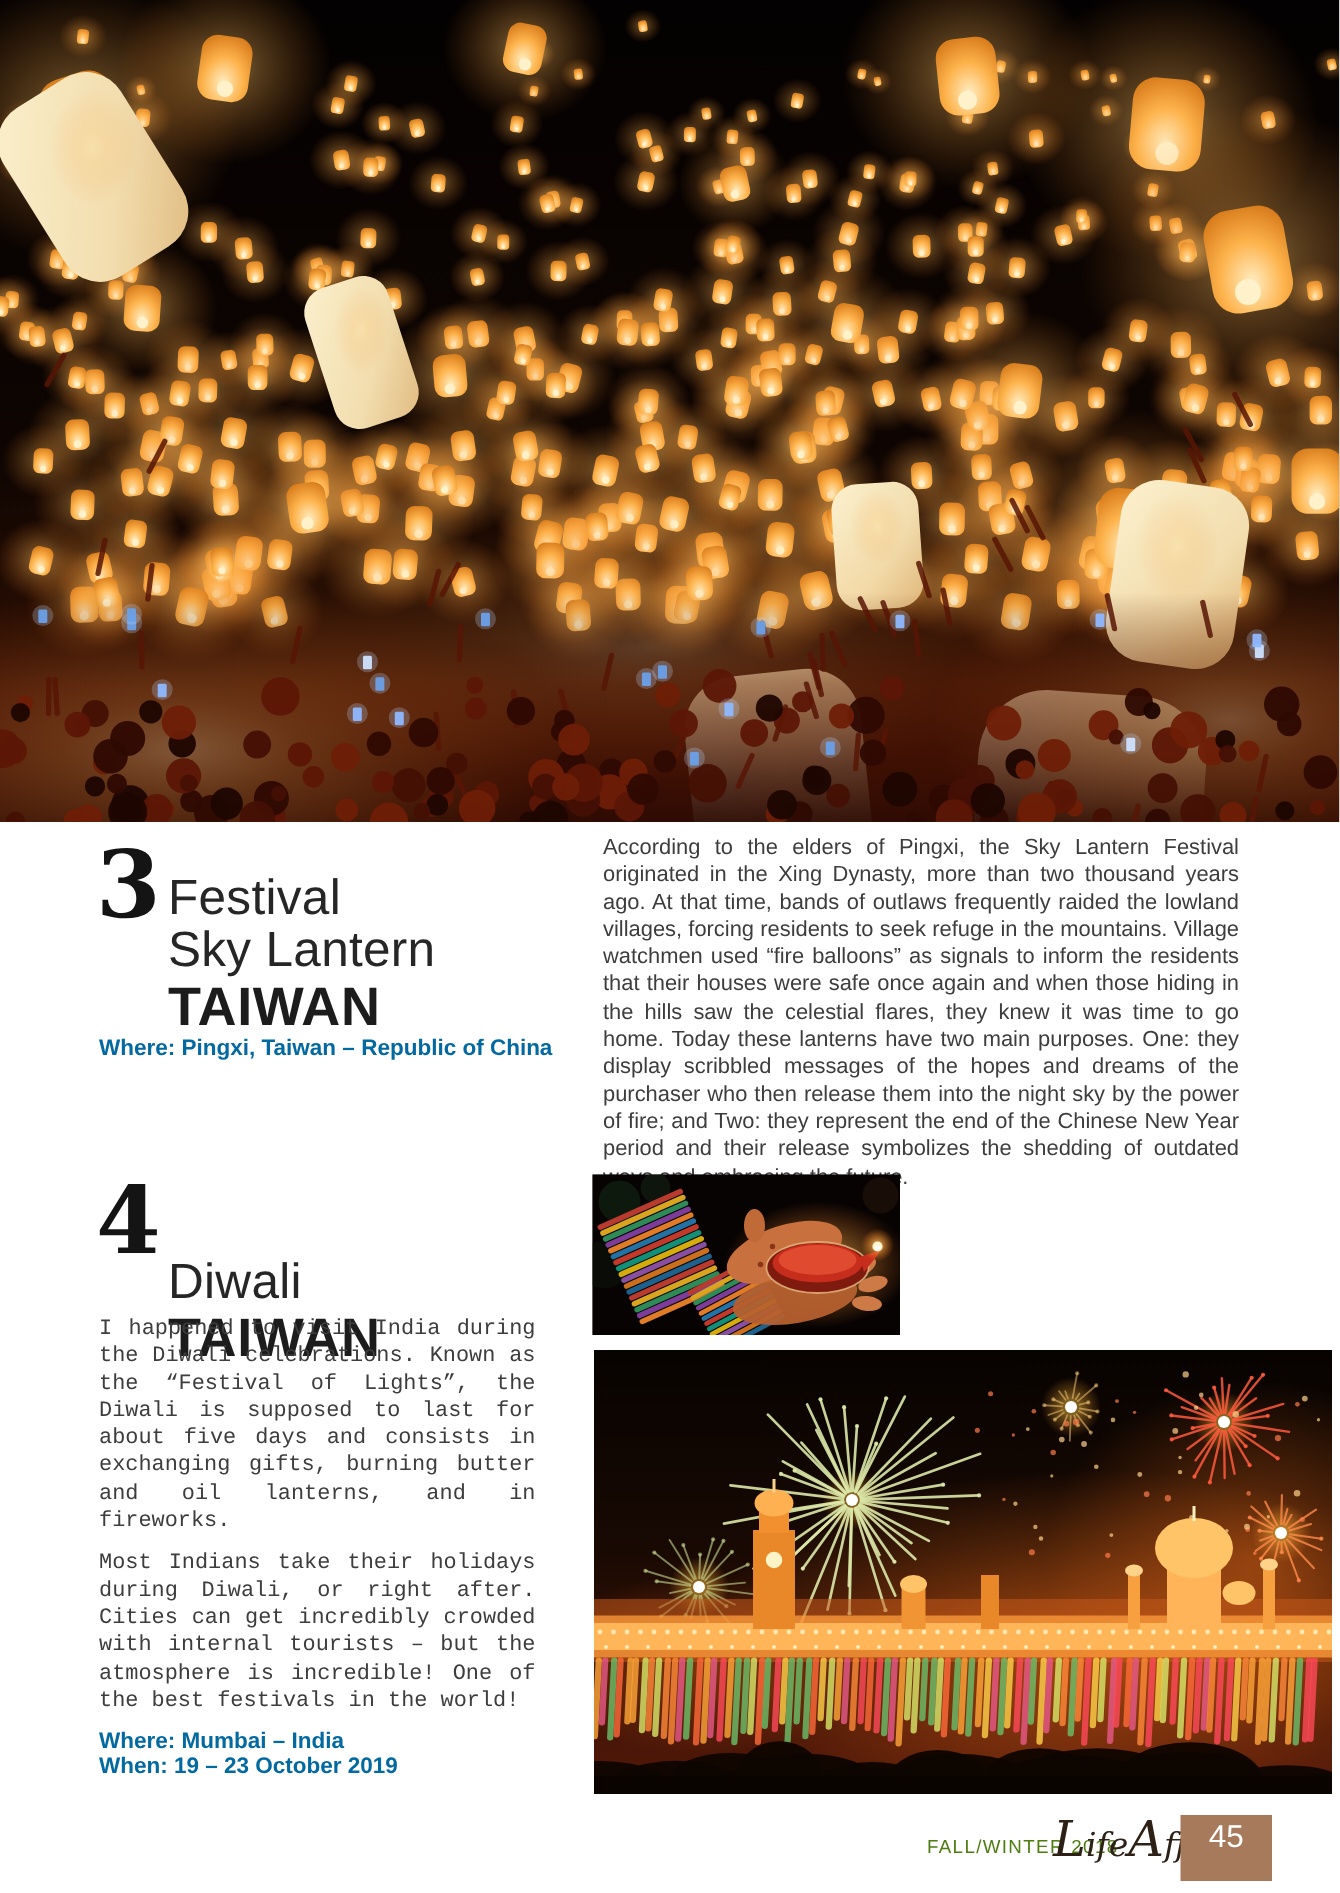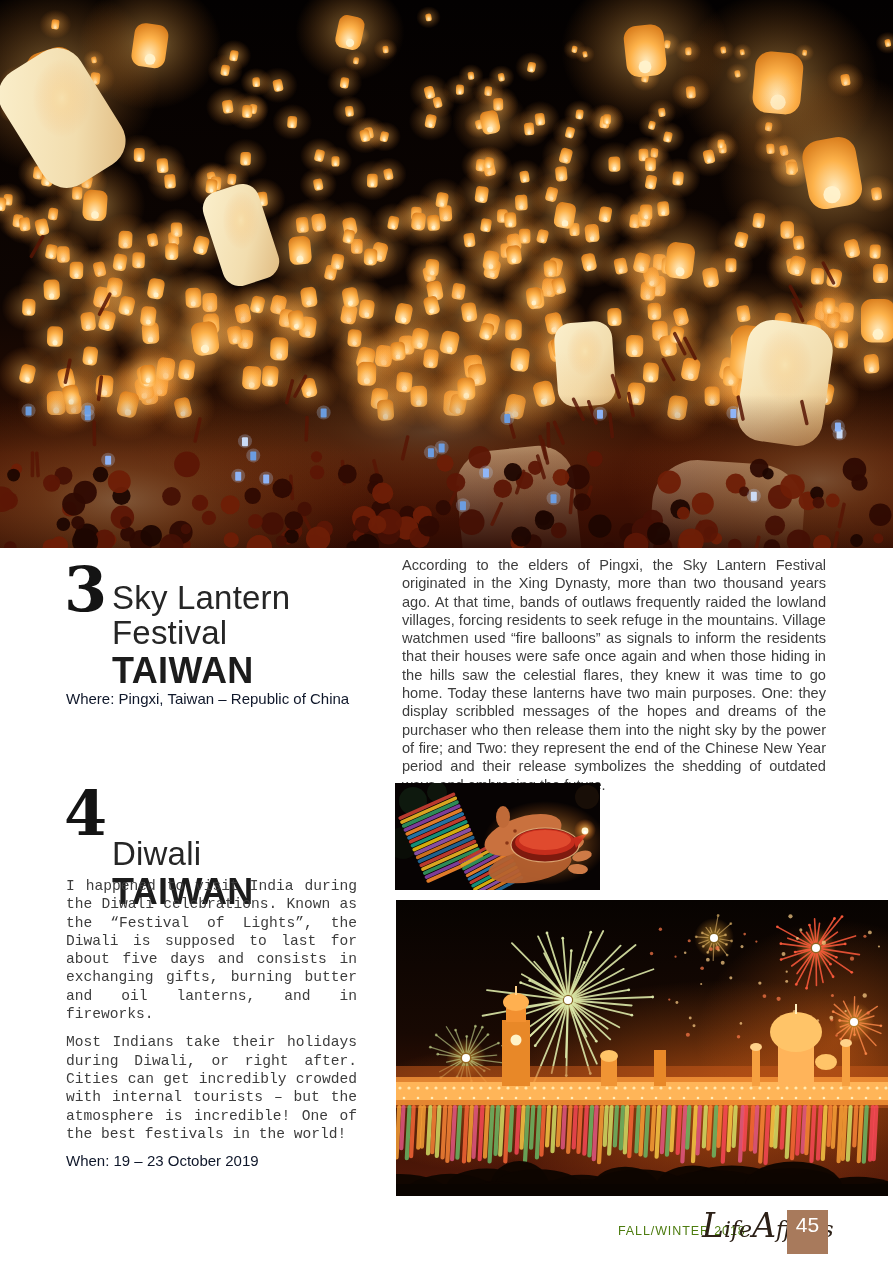--- a/index.html
+++ b/index.html
@@ -14,41 +14,41 @@
   .sec-num{position:absolute;font-family:"DejaVu Serif",serif;font-weight:700;
            color:#141414;font-size:62px;line-height:1;}
   #num3{left:64px;top:559px;}
   #num4{left:64px;top:783px;}
   .titles{position:absolute;left:112px;color:#262626;font-size:33px;line-height:35px;
           font-weight:400;letter-spacing:.2px;}
   #titles3{top:580px;}
   #titles4{top:836px;}
   .country{font-weight:700;font-size:36px;color:#1c1c1c;letter-spacing:.4px;margin-top:3px;}
 
-  .wherewhen{font-weight:400;font-size:15px;line-height:16.5px;color:#0f172a;}
+  .wherewhen{font-weight:700;font-size:15px;line-height:16.5px;color:#0369a1;}
   #ww3{position:absolute;left:66px;top:691px;}
 
   .body-text{font-size:14.6px;line-height:18.3px;color:#3d3d3d;text-align:justify;}
   .rightcol{position:absolute;left:402px;top:556px;width:424px;}
   .leftcol{position:absolute;left:66px;top:877px;width:291px;}
   .leftcol p{margin:0 0 10px 0;font-family:Liberation Mono, monospace;}
   .leftcol .wherewhen{margin-top:9px;}
 
   
   .photo1{position:absolute;left:395px;top:783px;width:205px;height:107px;background:#070303;}
   .photo2{position:absolute;left:396px;top:900px;width:492px;height:296px;background:#0a0401;}
 
   
   .footer-issue{position:absolute;left:606px;top:1224px;font-size:12.5px;letter-spacing:.9px;
                 color:#4d7c0f;margin-left:12px;}
   .logo{position:absolute;left:702px;top:1206px;font-family:"DejaVu Serif",serif;
         font-style:italic;color:#2c2017;font-size:22px;line-height:40px;white-space:nowrap;}
   .logo span{display:inline-block;text-align:right;}
   .logo span::first-letter{font-size:33px;}
-  .pagebox{position:absolute;left:787px;top:1210px;width:41px;height:44px;background:#a87a5c;
+  .pagebox{position:absolute;left:787px;top:1210px;width:61px;height:44px;background:#a87a5c;
            color:#ffffff;font-size:21px;text-align:center;line-height:30px;}
 </style>
 </head>
 <body>
 
 <div class="page">
 
   <div class="hero">
     <svg id="hero-art" width="893" height="548" viewBox="0 0 893 548">
         <defs>
@@ -1233,40 +1233,41 @@
         <rect x="427.940832413733" y="448.3715332117863" width="6" height="9" rx="1" fill="#6aa0e8" opacity="0.95"></rect>
         <circle cx="485.9577686311677" cy="472.4707735925913" r="7" fill="#bcd6ff" opacity="0.25"></circle>
         <rect x="482.9577686311677" y="468.4707735925913" width="6" height="9" rx="1" fill="#8fb8ff" opacity="0.95"></rect>
         <circle cx="253.24673390202224" cy="455.4192210957408" r="7" fill="#bcd6ff" opacity="0.25"></circle>
         <rect x="250.24673390202224" y="451.4192210957408" width="6" height="9" rx="1" fill="#6aa0e8" opacity="0.95"></rect>
       </svg>
   </div>
 
   <div class="sec-num" id="num3">3</div>
   <div class="titles" id="titles3">
+    <div>Festival</div>
     <div>Sky Lantern</div>
-    <div>Festival</div>
     <div class="country">TAIWAN</div>
   </div>
   <div class="wherewhen" id="ww3">
     <div>Where: Pingxi, Taiwan – Republic of China</div>
   </div>
 
   <div class="rightcol body-text">According to the elders of Pingxi, the Sky Lantern Festival originated in the Xing Dynasty, more than two thousand years ago. At that time, bands of outlaws frequently raided the lowland villages, forcing residents to seek refuge in the mountains. Village watchmen used “fire balloons” as signals to inform the residents that their houses were safe once again and when those hiding in the hills saw the celestial flares, they knew it was time to go home. Today these lanterns have two main purposes. One: they display scribbled messages of the hopes and dreams of the purchaser who then release them into the night sky by the power of fire; and Two: they represent the end of the Chinese New Year period and their release symbolizes the shedding of outdated ways and embracing the future.</div>
 
   <div class="sec-num" id="num4">4</div>
   <div class="titles" id="titles4">
     <div>Diwali</div>
     <div class="country">TAIWAN</div>
   </div>
 
   <div class="leftcol body-text">
     <p>I happened to visit India during the Diwali celebrations. Known as the “Festival of Lights”, the Diwali is supposed to last for about five days and consists in exchanging gifts, burning butter and oil lanterns, and in fireworks.</p>
     <p>Most Indians take their holidays during Diwali, or right after. Cities can get incredibly crowded with internal tourists – but the atmosphere is incredible! One of the best festivals in the world!</p>
     <div class="wherewhen">
+      <div>Where: Mumbai – India</div>
       <div>When: 19 – 23 October 2019</div>
     </div>
   </div>
 
   <div class="photo1">
     <svg id="p1-art" width="205" height="107" viewBox="0 0 205 107">
         <defs>
           <radialGradient id="p1g">
             <stop offset="0" stop-color="#ffc860" stop-opacity=".9"></stop>
             <stop offset="1" stop-color="#ff7a1a" stop-opacity="0"></stop>

